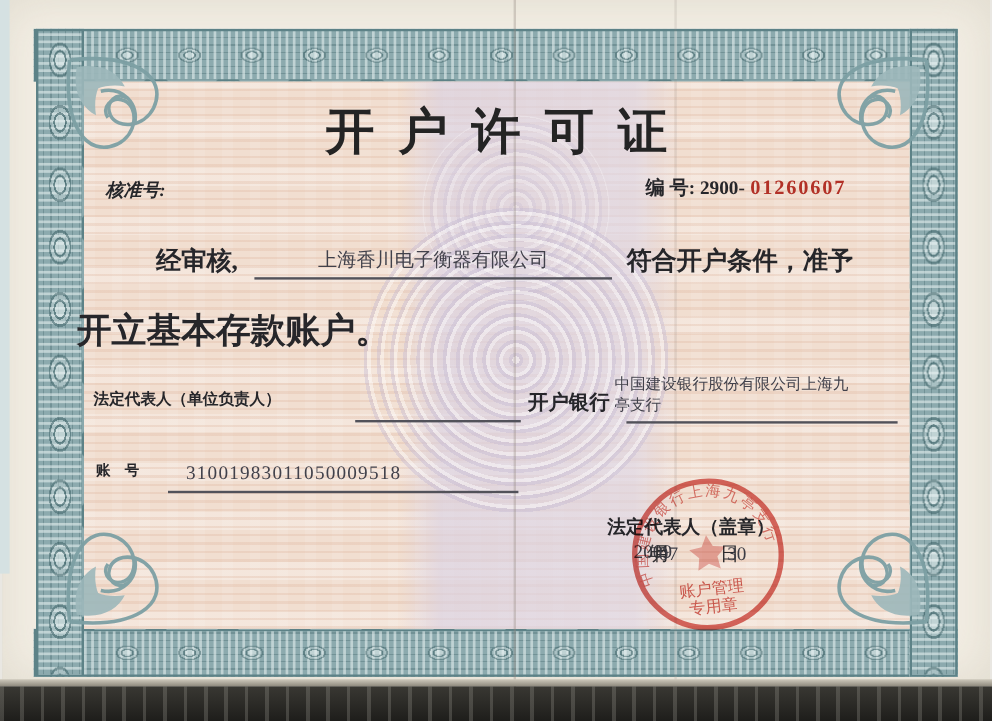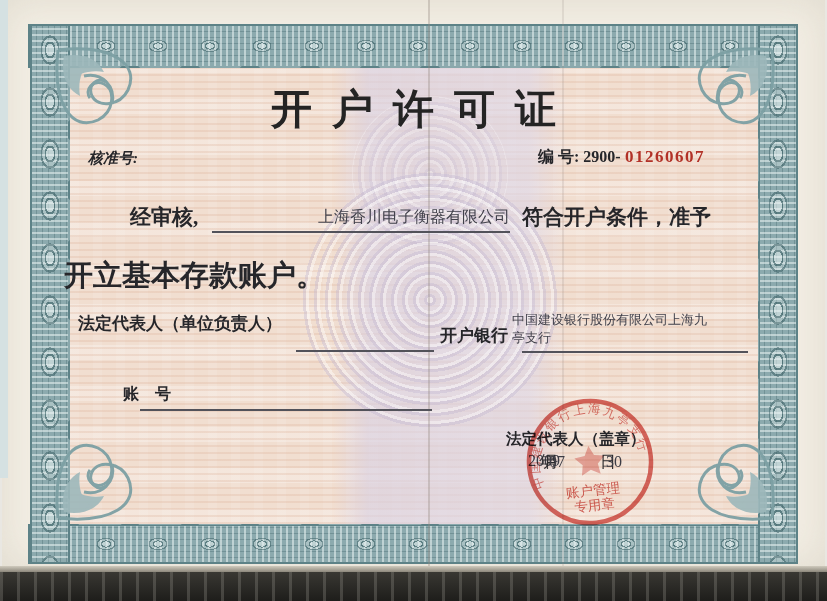--- a/index.html
+++ b/index.html
@@ -163,36 +163,37 @@
 
   <div class="t cjk title">开户许可证</div>
 
   <div class="t cjk lbl" style="left:88px;top:149px;font-size:15px;font-style:italic;">核准号:</div>
   <div class="t" style="left:538px;top:147px;font-size:16px;">
     <span class="cjk lbl">编 号: 2900-</span>
     <span class="mono-num red-num" style="font-size:17px;">01260607</span>
   </div>
 
   <div class="t cjk lbl" style="left:110px;top:203px;font-size:21px;margin-left:20px;">经审核,</div>
-  <div class="t cjk typed" style="left:212px;top:207px;width:298px;text-align:right;font-size:16px;">上海香川电子衡器有限公司</div>
+  <div class="t cjk typed" style="left:212px;top:207px;width:298px;text-align:center;font-size:16px;">上海香川电子衡器有限公司</div>
   <div class="uline" style="left:212px;top:231px;width:298px;"></div>
   <div class="t cjk lbl" style="left:522px;top:203px;font-size:21px;">符合开户条件，准予</div>
   <div class="t cjk lbl" style="left:64px;top:256px;font-size:29px;">开立基本存款账户。</div>
 
-  <div class="t cjk lbl" style="left:78px;top:312px;font-size:17px;">法定代表人（单位负责人）</div>
+  <div class="t cjk lbl" style="left:78px;top:324px;font-size:13px;">法定代表人（单位负责人）</div>
   <div class="uline" style="left:296px;top:350px;width:138px;"></div>
 
   <div class="t cjk lbl" style="left:440px;top:324px;font-size:17px;">开户银行</div>
   <div class="t cjk typed" style="left:512px;top:311px;font-size:13px;line-height:18px;white-space:normal;width:230px;">
     <span>中国建设银行股份有限公司上海九</span><br>
     <span>亭支行</span>
   </div>
   <div class="uline" style="left:522px;top:351px;width:226px;"></div>
 
-  <div class="t cjk lbl" style="left:80px;top:384px;font-size:16px;margin-left:43px;">账　号</div>
+  <div class="t cjk lbl" style="left:80px;top:384px;font-size:12px;">账　号</div>
+  <div class="t mono-num typed" style="left:155px;top:386px;font-size:16px;letter-spacing:1px;">31001983011050009518</div>
   <div class="uline" style="left:140px;top:409px;width:292px;"></div>
 
   <div class="t cjk lbl" style="left:506px;top:429px;font-size:15.5px;">法定代表人（盖章）</div>
 
   <span class="dg mono-num" style="left:528px;top:452px;">
     <span>2009</span>
     <span class="overchar cjk">年</span>
   </span>
   <span class="dg" style="left:543px;top:452px;">
     <span class="char cjk">月</span><span class="ovl mono-num">07</span>

